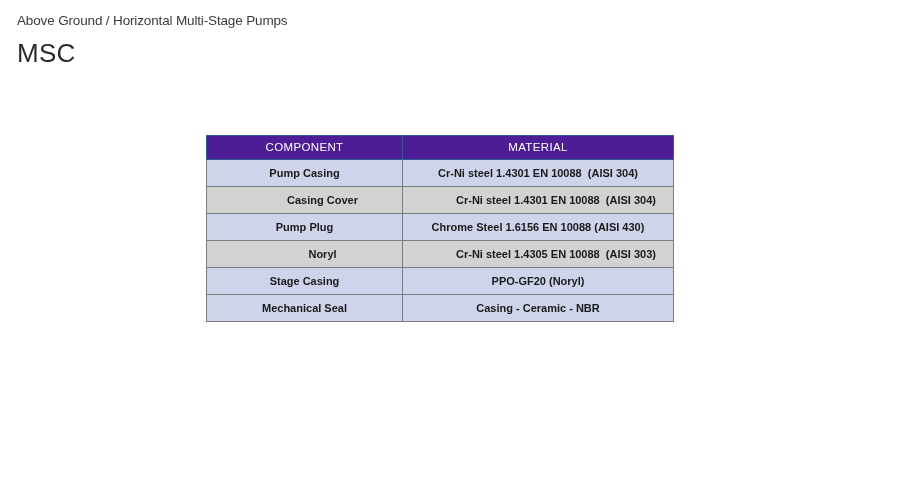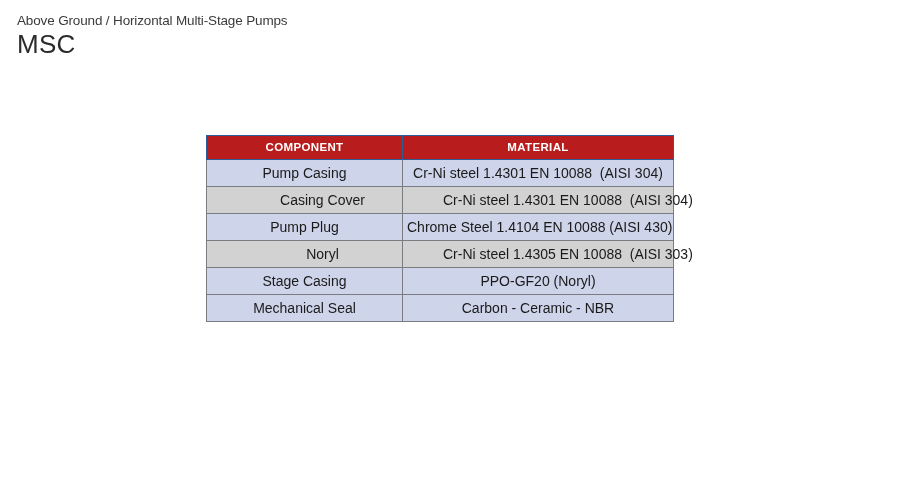--- a/index.html
+++ b/index.html
@@ -31,21 +31,21 @@
     color: #3b3b3b;
     white-space: nowrap;
   }
   .doc-title {
     font-family: "Liberation Sans", sans-serif;
     font-size: 26px;
     line-height: 29px;
     font-weight: 400;
     letter-spacing: 0.3px;
     color: #2b2b2b;
-    margin-top: 1px;
+    margin-top: 10px;
     white-space: nowrap;
   }
 
   
   .spec-table-wrap {
     position: absolute;
     left: 206px;
     top: 135px;
     width: 467px;
   }
@@ -57,31 +57,31 @@
   table.spec-table col.col-component { width: 196px; }
   table.spec-table col.col-material   { width: 271px; }
 
   table.spec-table th,
   table.spec-table td {
     border: 1px solid #7b7b82;
     height: 26px;
     padding: 0 4px;
     text-align: center;
     vertical-align: middle;
-    font-size: 14px;
+    font-size: 11px;
     line-height: 13px;
     color: #1a1a1a;
-    font-weight: 400;
+    font-weight: 700;
     white-space: pre;
   }
 
   table.spec-table thead th {
-    background: #b91c1c;
+    background: #4c1d95;
     color: #ffffff;
-    font-weight: bold;
+    font-weight: normal;
     font-size: 11.5px;
     letter-spacing: 0.35px;
     border-color: #2d5c99;
     height: 23px;
   }
 
   tr.row-alt-a td { background: #ced4ea; }
   tr.row-alt-b td { background: #d2d2d2; padding-left: 40px; }
 </style>
 </head>
@@ -109,29 +109,29 @@
     <tr class="row-alt-a">
           <td>Pump Casing</td>
           <td>Cr-Ni steel 1.4301 EN 10088  (AISI 304)</td>
         </tr>
         <tr class="row-alt-b">
           <td>Casing Cover</td>
           <td>Cr-Ni steel 1.4301 EN 10088  (AISI 304)</td>
         </tr>
         <tr class="row-alt-a">
           <td>Pump Plug</td>
-          <td>Chrome Steel 1.4104 EN 10088 (AISI 430)</td>
+          <td>Chrome Steel 1.6156 EN 10088 (AISI 430)</td>
         </tr>
         <tr class="row-alt-b">
           <td>Noryl</td>
           <td>Cr-Ni steel 1.4305 EN 10088  (AISI 303)</td>
         </tr>
         <tr class="row-alt-a">
           <td>Stage Casing</td>
           <td>PPO-GF20 (Noryl)</td>
         </tr>
         <tr class="row-alt-a">
           <td>Mechanical Seal</td>
-          <td>Carbon - Ceramic - NBR</td>
+          <td>Casing - Ceramic - NBR</td>
         </tr>
       </tbody>
   </table>
 </div>
 
 </body></html>

